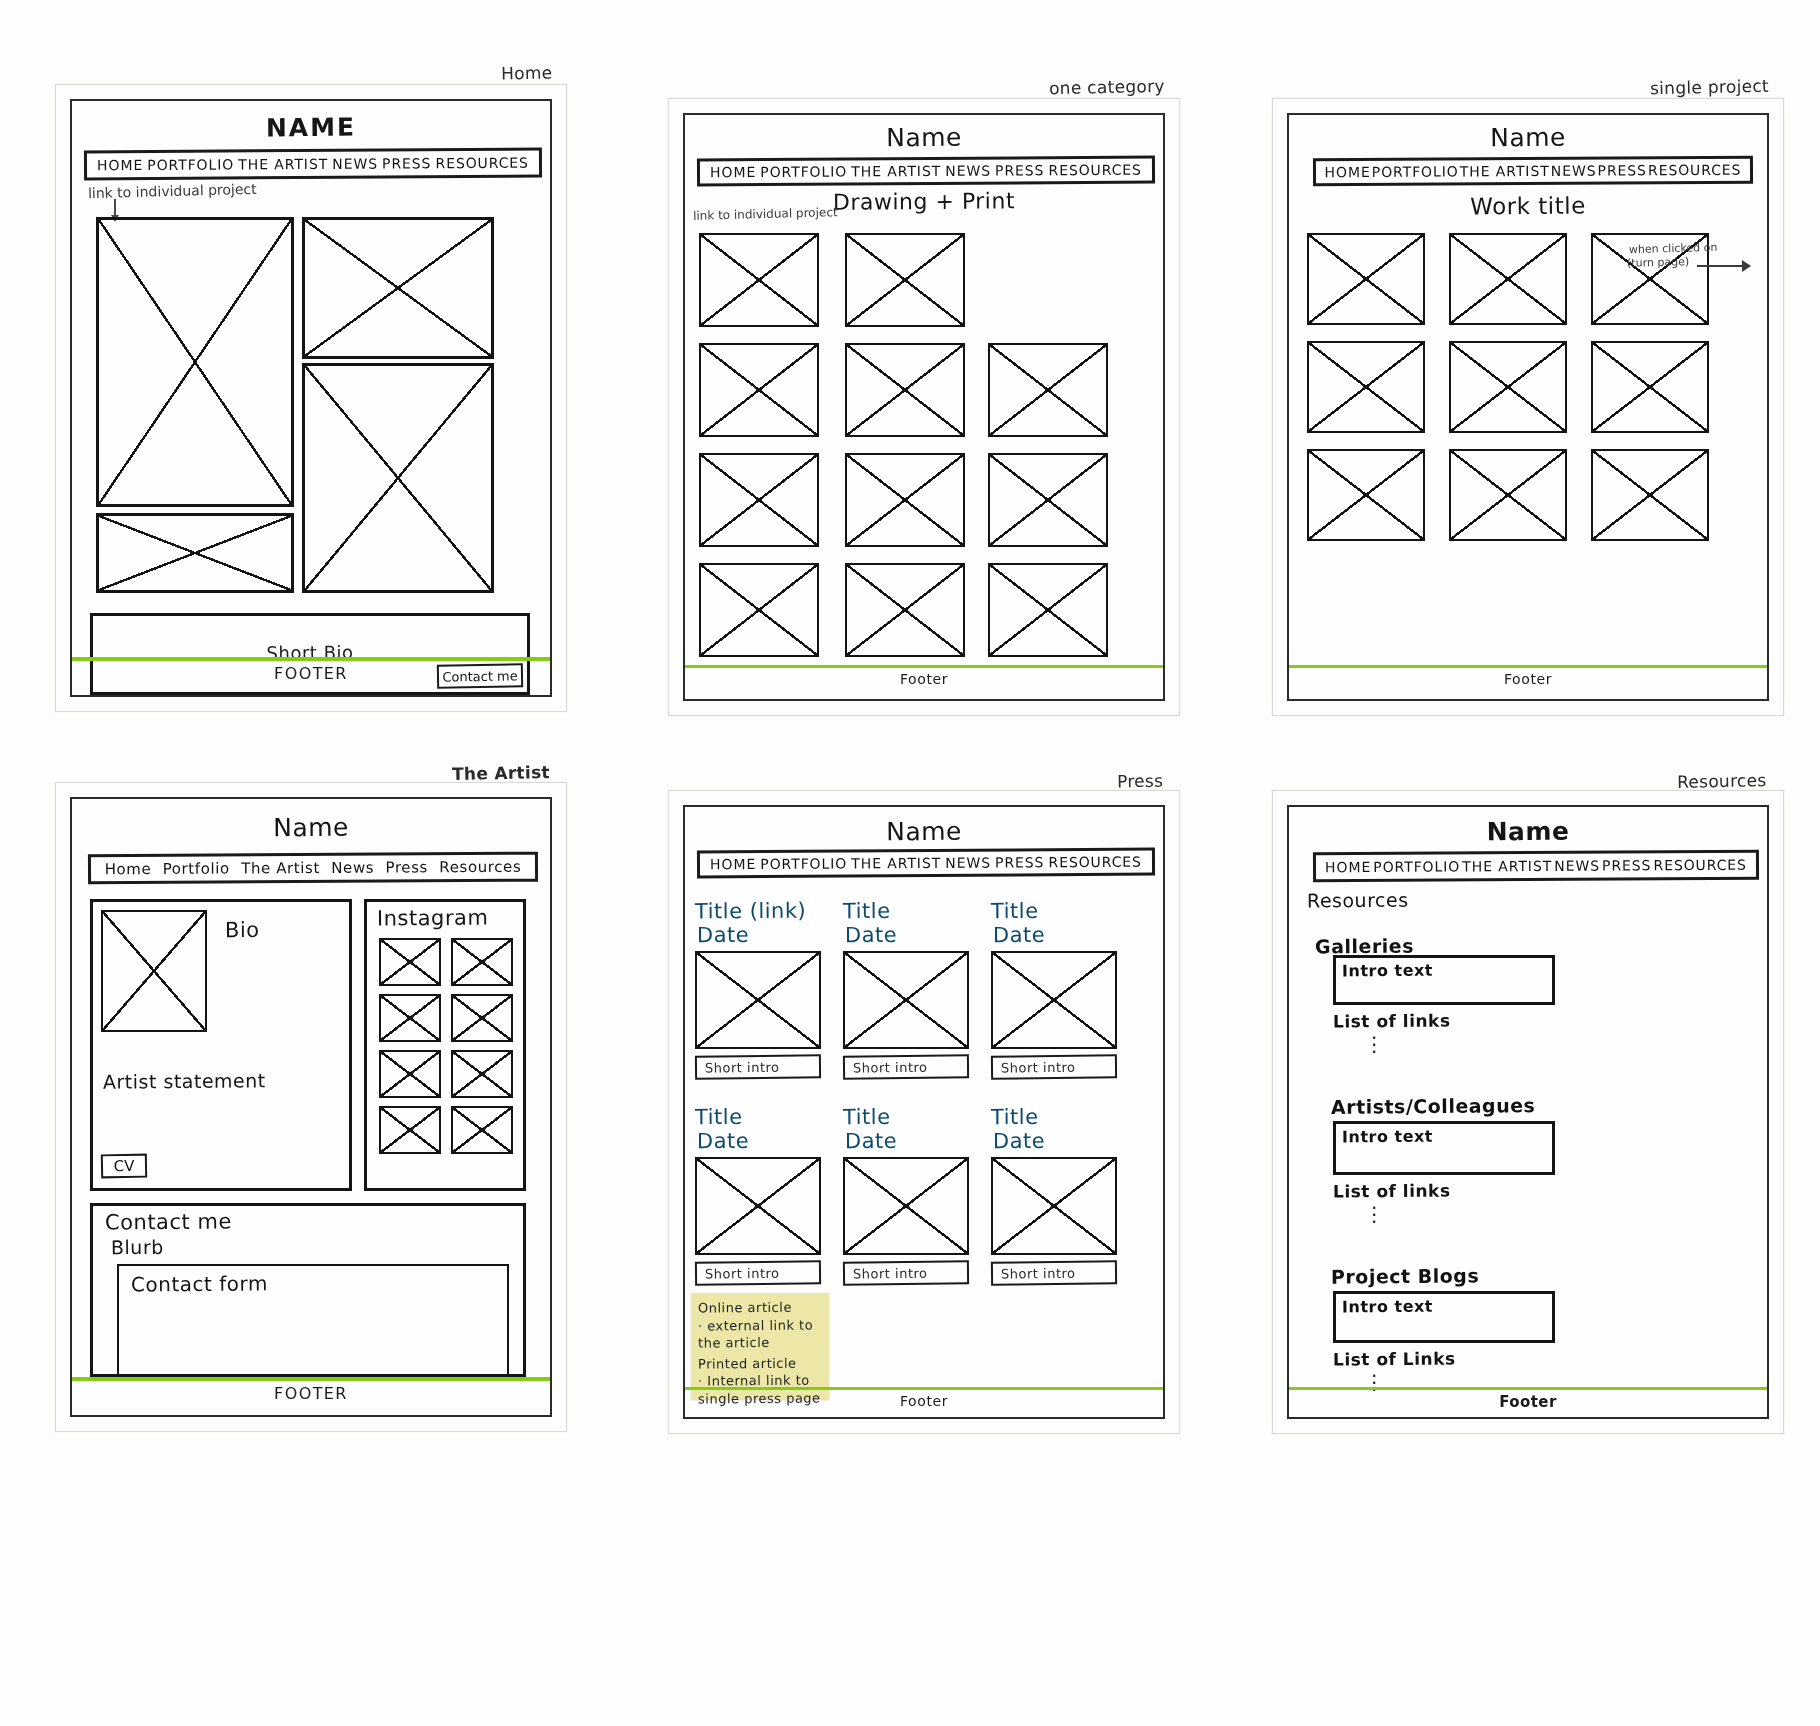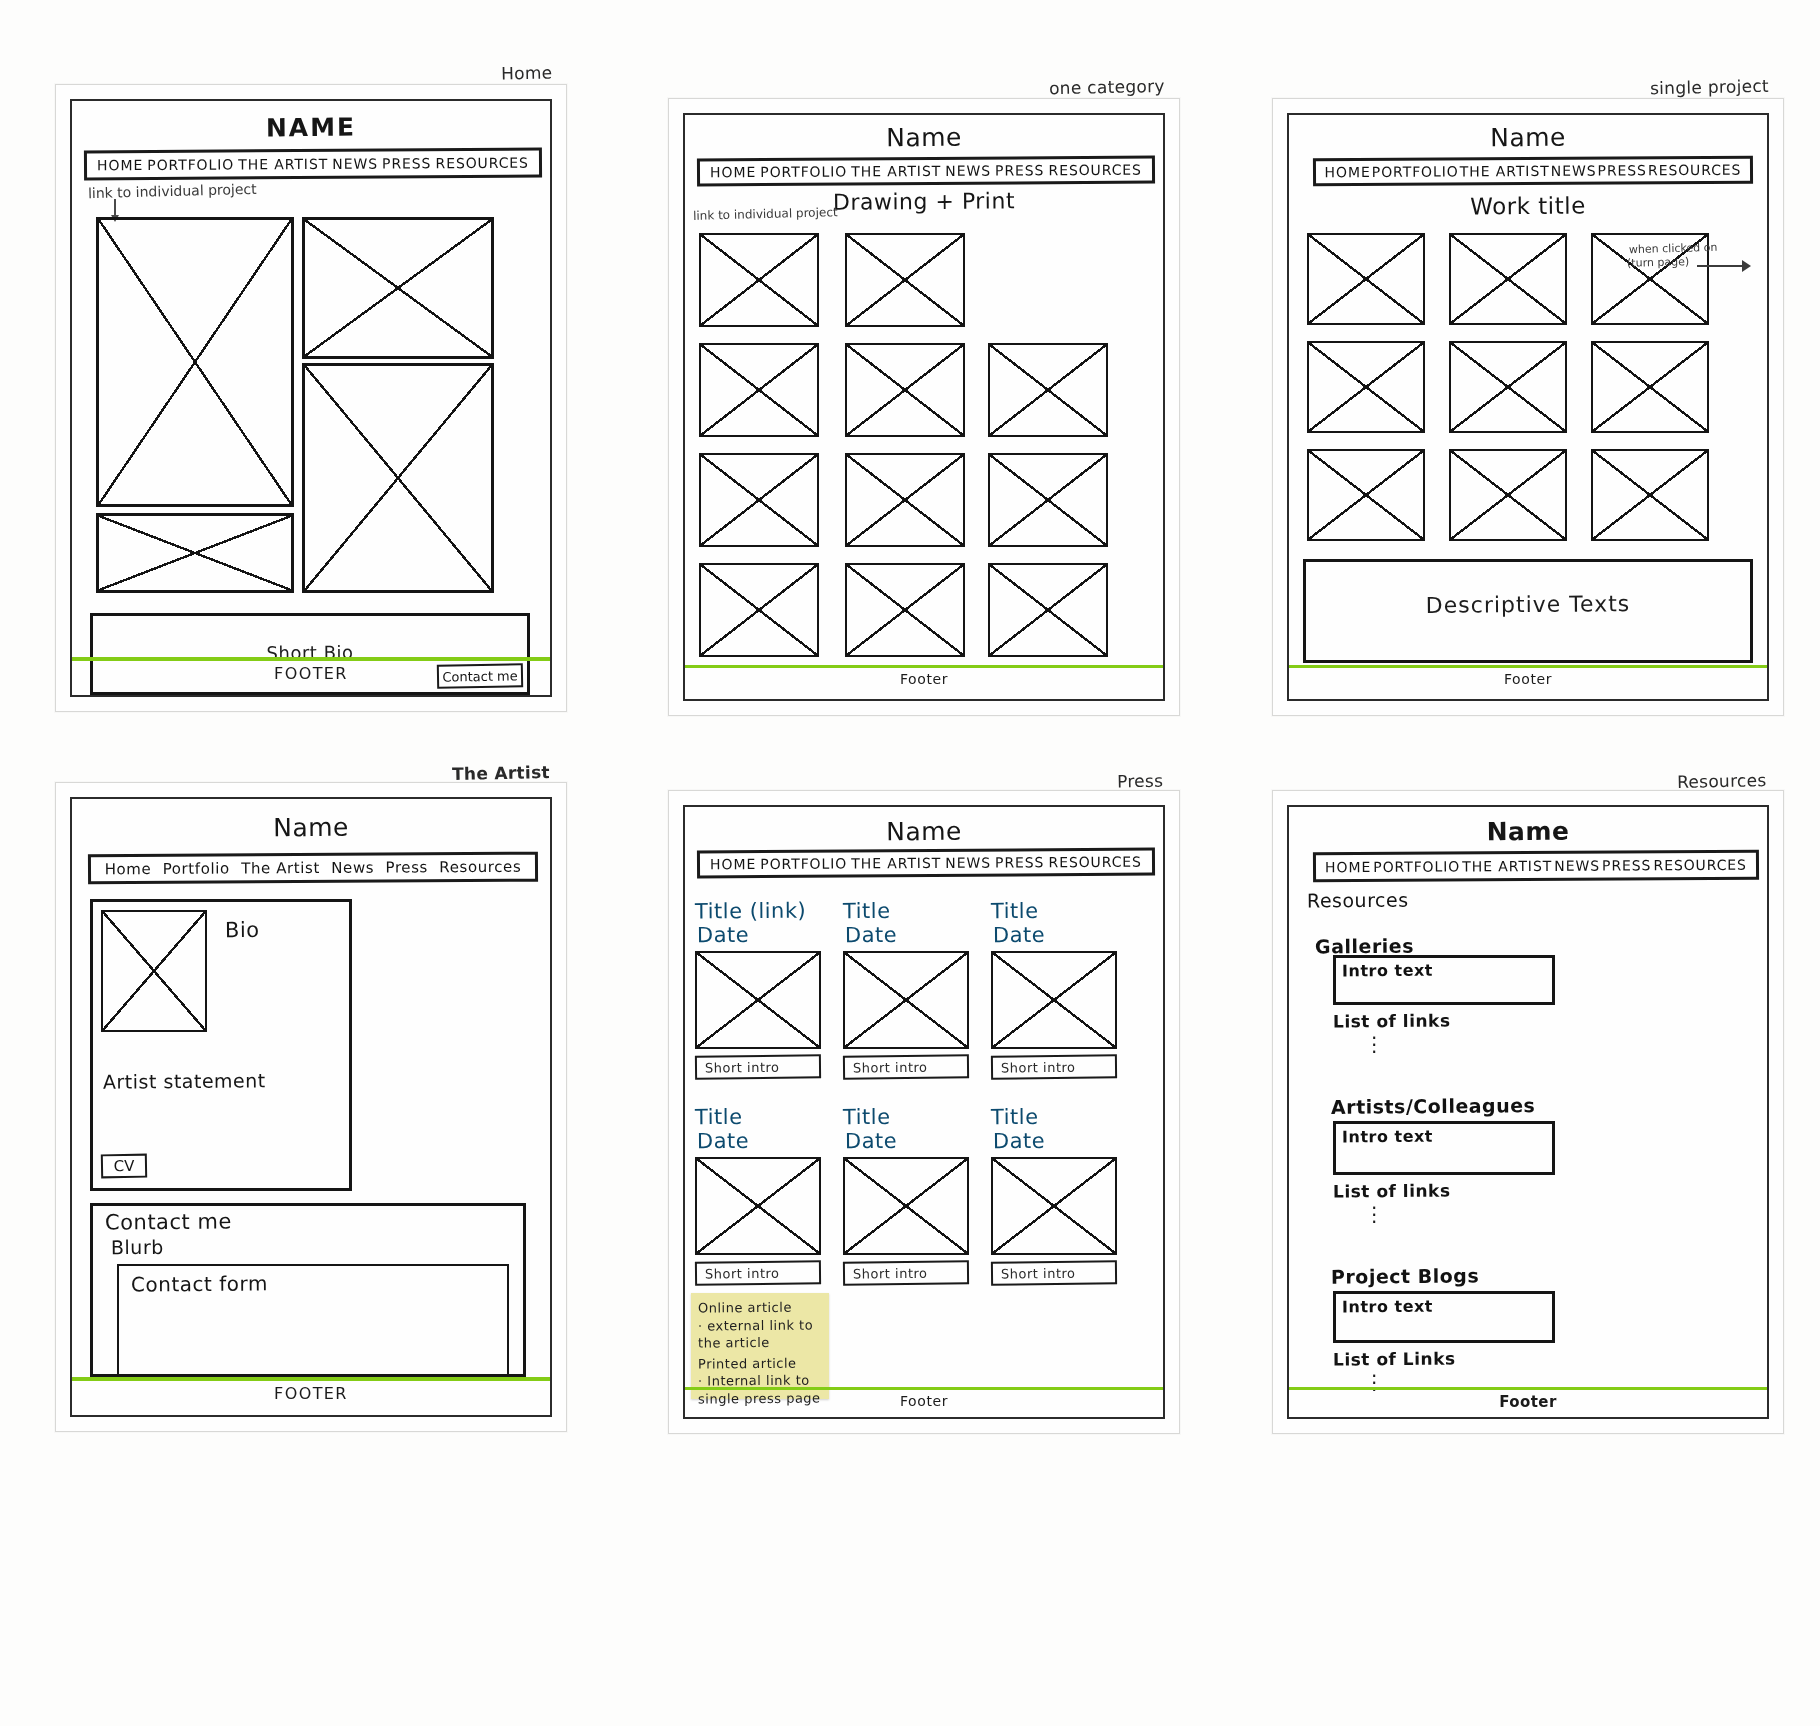--- a/index.html
+++ b/index.html
@@ -341,23 +341,20 @@
       <div class="arrow-right" style="left:408px; top:150px; width:46px;"></div>
 
       <div class="xbox thin" style="left:18px;  top:226px; width:118px; height:92px;"></div>
       <div class="xbox thin" style="left:160px; top:226px; width:118px; height:92px;"></div>
       <div class="xbox thin" style="left:302px; top:226px; width:118px; height:92px;"></div>
 
       <div class="xbox thin" style="left:18px;  top:334px; width:118px; height:92px;"></div>
       <div class="xbox thin" style="left:160px; top:334px; width:118px; height:92px;"></div>
       <div class="xbox thin" style="left:302px; top:334px; width:118px; height:92px;"></div>
 
-      <div class="plainbox" style="left:14px; top:444px; width:450px; height:104px;">
-        <div class="hw" style="position:absolute; left:0; right:0; top:30px; text-align:center; font-size:22px; letter-spacing:1px;">Descriptive Texts</div>
-      </div>
 
       <div class="footer-bar" style="left:0; right:0; bottom:6px; height:28px; border-top-width:3px;">
         <span style="font-size:14px; letter-spacing:.6px;">Footer</span>
       </div>
     </div>
   </div>
 
   <div class="sheet" style="left:55px; top:782px; width:512px; height:650px;">
     <div class="corner-label hw" style="right:16px; top:-20px; font-weight:700;">The Artist</div>
     <div class="sheet-inner">
@@ -373,20 +370,31 @@
         <span>Resources</span>
       </div>
 
       <div class="plainbox" style="left:18px; top:100px; width:262px; height:292px;">
         <div class="xbox thin" style="left:8px; top:8px; width:106px; height:122px;"></div>
         <div class="hw boxlabel" style="left:132px; top:16px; font-size:21px;">Bio</div>
         <div class="hw boxlabel" style="left:10px; top:168px; font-size:19px;">Artist statement</div>
         <div class="small-btn" style="left:8px; bottom:10px; width:46px; height:24px; font-size:15px;">CV</div>
       </div>
 
+      <div class="plainbox" style="left:292px; top:100px; width:162px; height:292px;">
+        <div class="hw boxlabel" style="left:10px; top:4px; font-size:21px;">Instagram</div>
+        <div class="xbox thin" style="left:12px; top:36px; width:62px; height:48px;"></div>
+        <div class="xbox thin" style="left:84px; top:36px; width:62px; height:48px;"></div>
+        <div class="xbox thin" style="left:12px; top:92px; width:62px; height:48px;"></div>
+        <div class="xbox thin" style="left:84px; top:92px; width:62px; height:48px;"></div>
+        <div class="xbox thin" style="left:12px; top:148px; width:62px; height:48px;"></div>
+        <div class="xbox thin" style="left:84px; top:148px; width:62px; height:48px;"></div>
+        <div class="xbox thin" style="left:12px; top:204px; width:62px; height:48px;"></div>
+        <div class="xbox thin" style="left:84px; top:204px; width:62px; height:48px;"></div>
+      </div>
 
       <div class="plainbox" style="left:18px; top:404px; width:436px; height:174px;">
         <div class="hw boxlabel" style="left:12px; top:4px; font-size:21px;">Contact me</div>
         <div class="hw boxlabel" style="left:18px; top:30px; font-size:19px;">Blurb</div>
         <div class="plainbox thin" style="left:24px; top:58px; width:392px; height:114px;">
           <div class="hw boxlabel" style="left:12px; top:6px; font-size:20px;">Contact form</div>
         </div>
       </div>
 
       <div class="footer-bar" style="left:0; right:0; bottom:8px; height:30px;">

